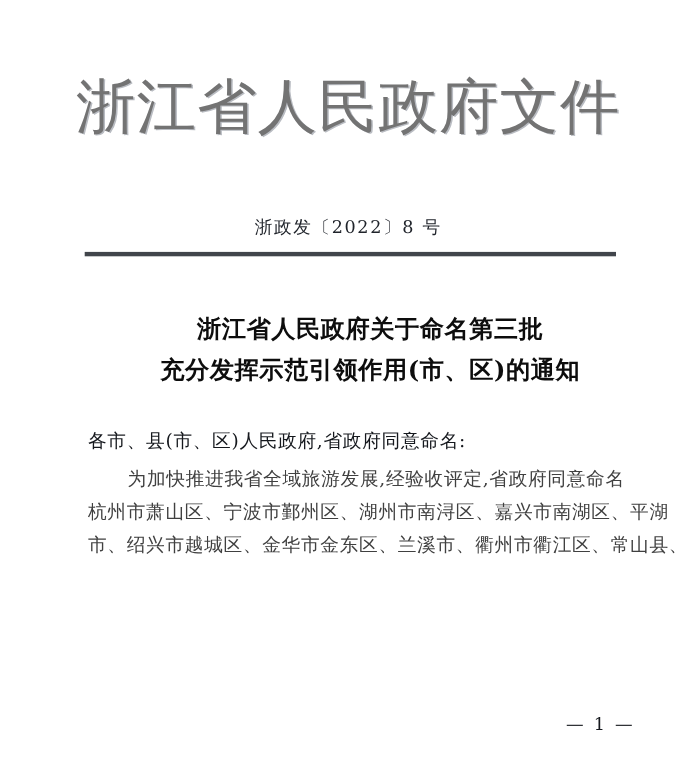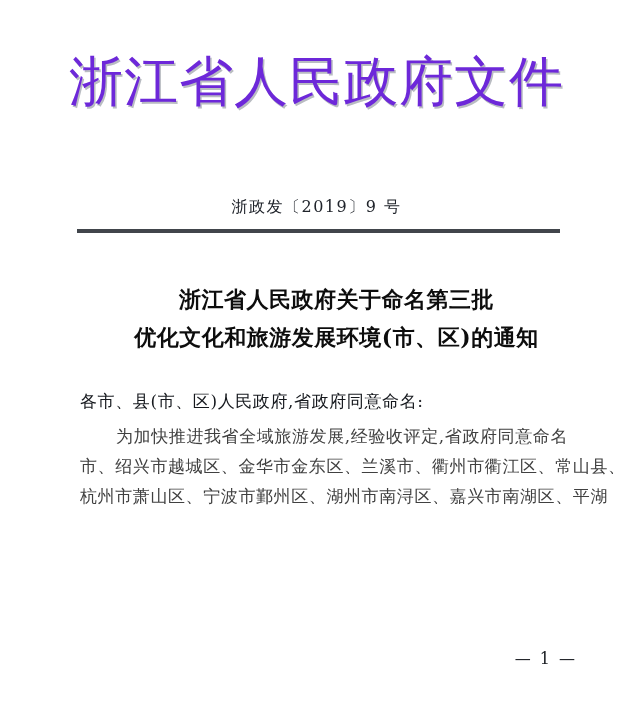--- a/index.html
+++ b/index.html
@@ -30,24 +30,25 @@
     left: 0;
     top: 52px;
     width: 633px;
     text-align: center;
   }
   .masthead-title {
     font-family: "DejaVu Serif", "Liberation Serif", serif;
     font-size: 54px;
     line-height: 1.12;
     letter-spacing: 1px;
-    color: #6d28d9;
+    color: #737373;
     white-space: nowrap;
     text-shadow: 1.5px 1.5px 0 #b9bcc2;
     font-weight: 400;
+    margin-top: 15px;
   }
 
   
   .doc-number-row {
     position: absolute;
     left: 0;
     top: 197px;
     width: 633px;
     text-align: center;
   }
@@ -131,38 +132,38 @@
 </head>
 <body>
 
 <div class="page">
 
   <div class="masthead">
     <div class="masthead-title">浙江省人民政府文件</div>
   </div>
 
   <div class="doc-number-row">
-    <span class="doc-number">浙政发〔2019〕9 号</span>
+    <span class="doc-number">浙政发〔2022〕8 号</span>
   </div>
 
   <div class="rule"></div>
 
   <div class="doc-title">
     <div class="doc-title-line">浙江省人民政府关于命名第三批</div>
-    <div class="doc-title-line">优化文化和旅游发展环境(市、区)的通知</div>
+    <div class="doc-title-line">充分发挥示范引领作用(市、区)的通知</div>
   </div>
 
   <div class="body-block">
 
     <div class="salutation">各市、县(市、区)人民政府,省政府同意命名:</div>
 
     <div class="para">
       <div class="para-line indent">为加快推进我省全域旅游发展,经验收评定,省政府同意命名</div>
+      <div class="para-line">杭州市萧山区、宁波市鄞州区、湖州市南浔区、嘉兴市南湖区、平湖</div>
       <div class="para-line">市、绍兴市越城区、金华市金东区、兰溪市、衢州市衢江区、常山县、</div>
-      <div class="para-line">杭州市萧山区、宁波市鄞州区、湖州市南浔区、嘉兴市南湖区、平湖</div>
     </div>
 
 
   </div>
 
   <div class="page-number">— 1 —</div>
 
 </div>
 
 </body></html>

